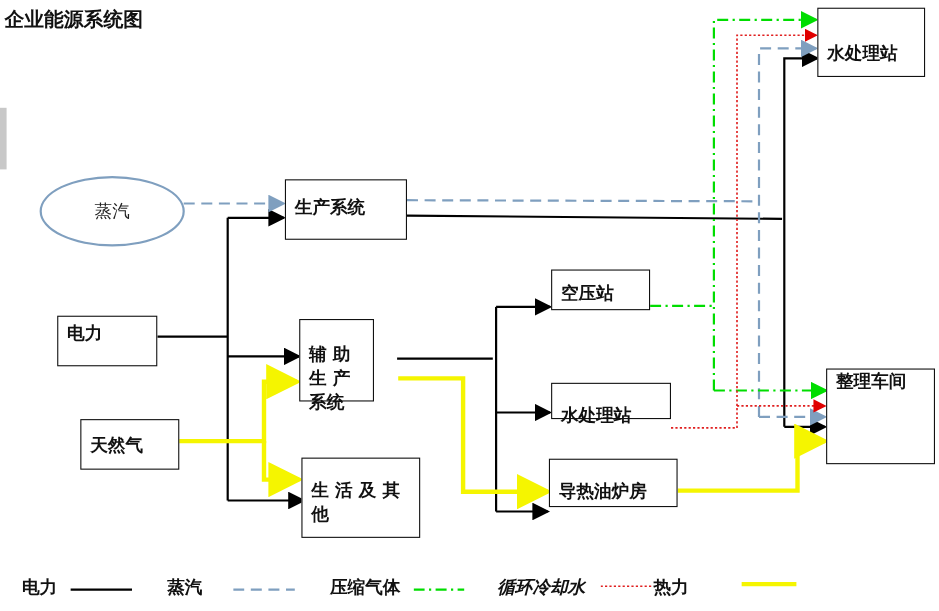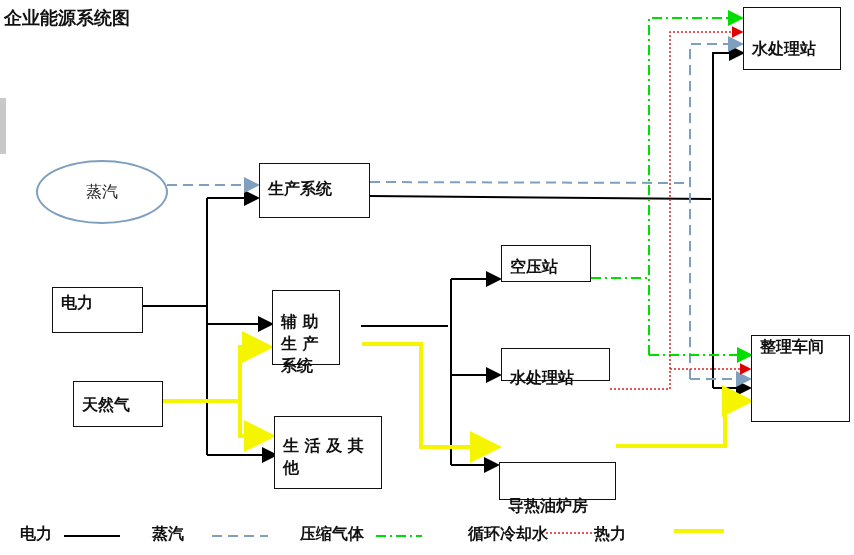--- a/index.html
+++ b/index.html
@@ -100,21 +100,21 @@
 <div class="box" style="left:274px;top:416px;width:108px;height:73px;padding-top:18px;">
   <span>生 活 及 其他</span>
 </div>
 
 <div class="box" style="left:501px;top:245px;width:90px;height:37px;padding-top:10px;">
   <span>空压站</span>
 </div>
 <div class="box" style="left:501px;top:348px;width:109px;height:33px;padding-top:18px;">
   <span>水处理站</span>
 </div>
-<div class="box" style="left:499px;top:462px;width:117px;height:32px;padding-top:32px;">
+<div class="box" style="left:499px;top:417px;width:117px;height:44px;padding-top:18px;">
   <span>导热油炉房</span>
 </div>
 
 <div class="box" style="left:743px;top:7px;width:98px;height:63px;padding-top:30px;">
   <span>水处理站</span>
 </div>
 <div class="box" style="left:751px;top:335px;width:99px;height:87px;padding-top:0;">
   <span>整理车间</span>
 </div>
 
@@ -126,21 +126,21 @@
 <div class="legend" style="left:152px;">蒸汽</div>
 <svg style="position:absolute;left:212px;top:530px;" width="58" height="10">
     <line x1="0" y1="6" x2="56" y2="6" stroke="#7f9fbf" stroke-width="2" stroke-dasharray="10,6"></line>
   </svg>
 
 <div class="legend" style="left:300px;">压缩气体</div>
 <svg style="position:absolute;left:376px;top:530px;" width="48" height="10">
     <line x1="0" y1="6" x2="46" y2="6" stroke="#00dd00" stroke-width="2" stroke-dasharray="10,4,2,4"></line>
   </svg>
 
-<div class="legend" style="left:468px;">循环冷却水</div>
+<div class="legend" style="left:452px;font-style:italic;">循环冷却水</div>
 <svg style="position:absolute;left:546px;top:528px;" width="50" height="10">
     <line x1="0" y1="5" x2="48" y2="5" stroke="#e02020" stroke-width="1.5" stroke-dasharray="2,2"></line>
   </svg>
 
 <div class="legend" style="left:594px;text-align:center;">热力</div>
 <svg style="position:absolute;left:674px;top:526px;" width="52" height="10">
     <line x1="0" y1="5" x2="50" y2="5" stroke="#f5f500" stroke-width="4"></line>
   </svg>
 
 </body></html>

